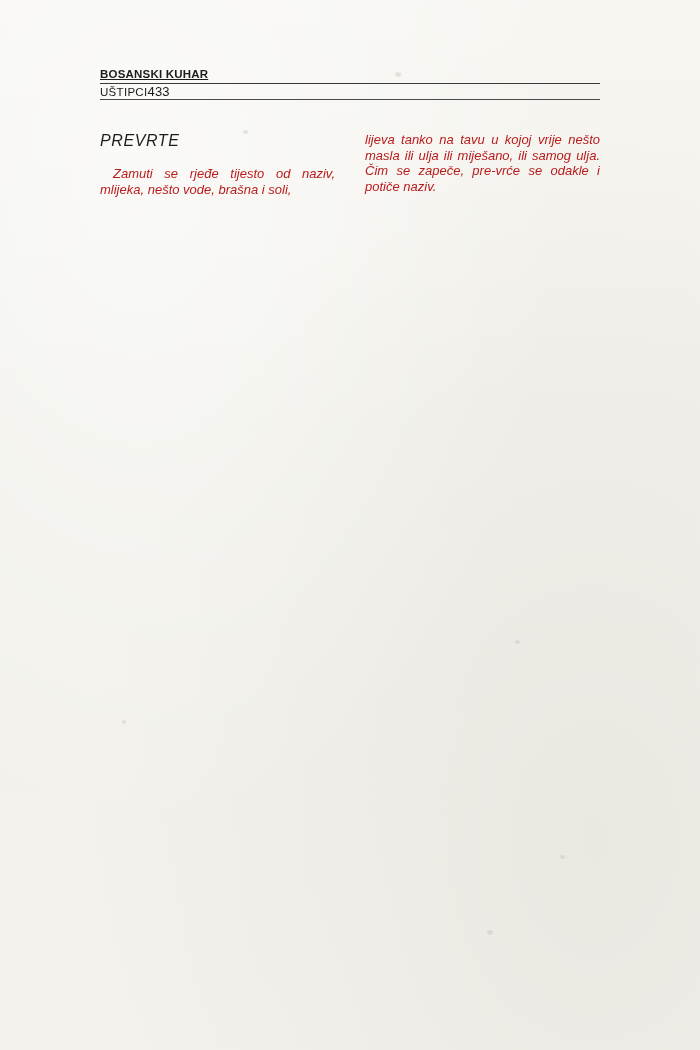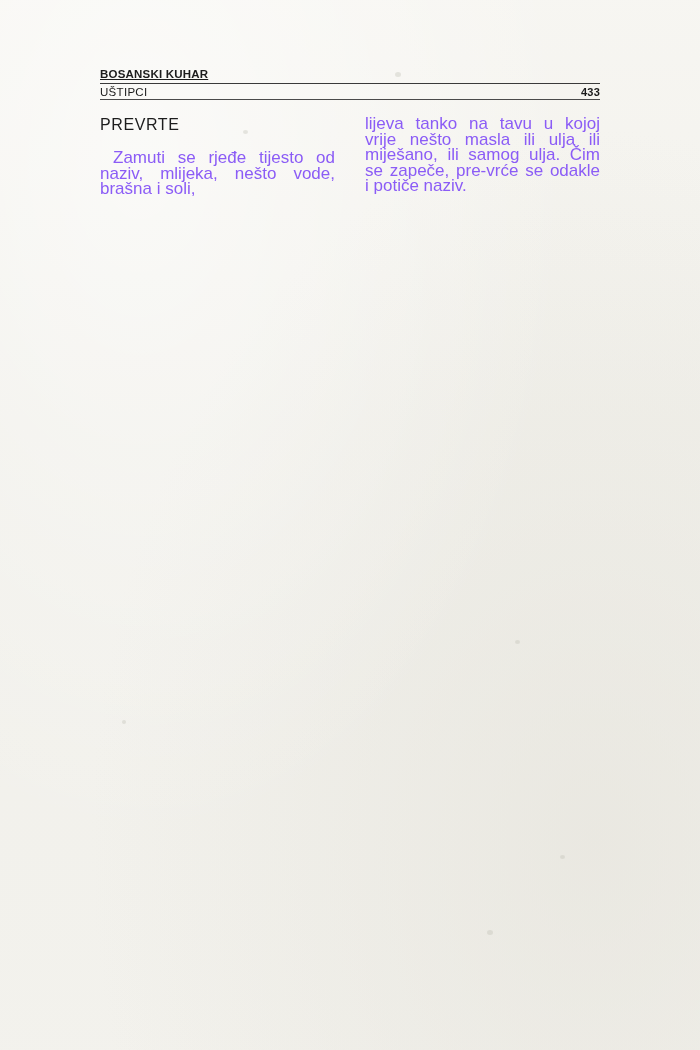--- a/index.html
+++ b/index.html
@@ -40,62 +40,62 @@
     padding-bottom: 1px;
     text-decoration: underline;
   }
   .rule-thick {
     border-top: 1.6px solid #3a3a3a;
     width: 500px;
     margin-top: 1px;
   }
   .subheader-row {
     display: flex;
-    justify-content: space-between;
     align-items: baseline;
     font-size: 11.5px;
     line-height: 14px;
     padding-top: 1px;
   }
   .subheader-left {
     letter-spacing: 0.3px;
     color: #1c1c1c;
   }
   .subheader-right {
-    font-weight: bold;
-    font-size: 11px;
+    font-weight: normal;
+    font-size: 13px;
     letter-spacing: 0.2px;
   }
   .rule-thin {
     border-top: 1px solid #4a4a4a;
     width: 500px;
     margin-top: 0px;
   }
   .columns {
     display: flex;
     gap: 30px;
-    margin-top: 16px;
+    margin-top: 32px;
+    font-style: italic;
   }
   .col {
     width: 239px;
   }
   .section-title {
     font-size: 16px;
     letter-spacing: 0.6px;
     color: #1d1d1d;
     margin-bottom: 16px;
     font-weight: 400;
   }
   p.body {
     margin: 0 0 0 0;
-    font-size: 17px;
+    font-size: 13px;
     line-height: 15.6px;
     text-align: justify;
     text-justify: inter-word;
-    color: #8b5cf6;
+    color: #b91c1c;
     hyphens: manual;
   }
   p.body.indent {
     text-indent: 13px;
   }
   p.body + p.body {
     margin-top: 0px;
   }
   .col-right p.body.first {
     text-indent: 0;

